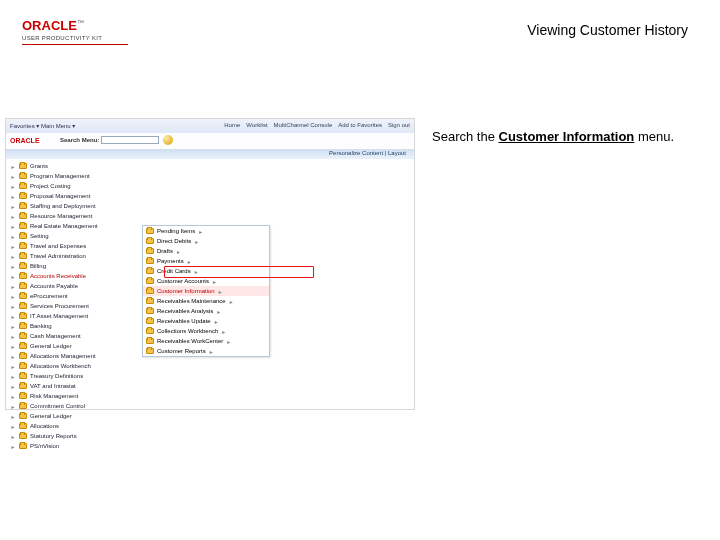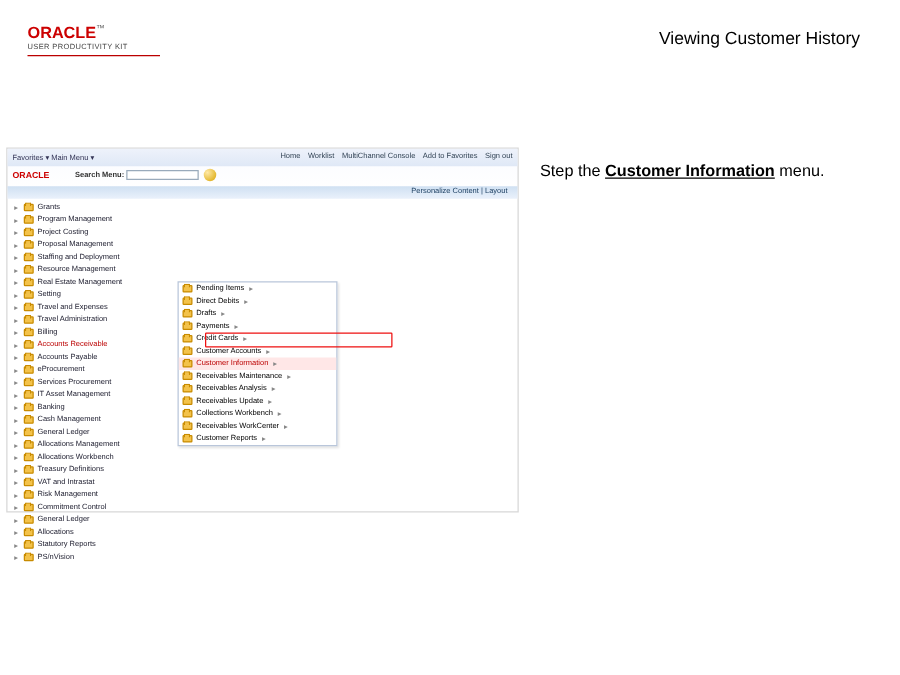--- a/index.html
+++ b/index.html
@@ -315,15 +315,15 @@
         <span>Customer Reports</span>
         <span class="caret">▸</span>
       </div>
     </div>
 
   <div class="hi"></div>
 </div>
 
 <div class="inst">
   <div>
-    <span>Step the </span><span class="b">Customer Information</span><span> menu.</span>
+    <span>Search the </span><span class="b">Customer Information</span><span> menu.</span>
   </div>
 </div>
 
 </body></html>

